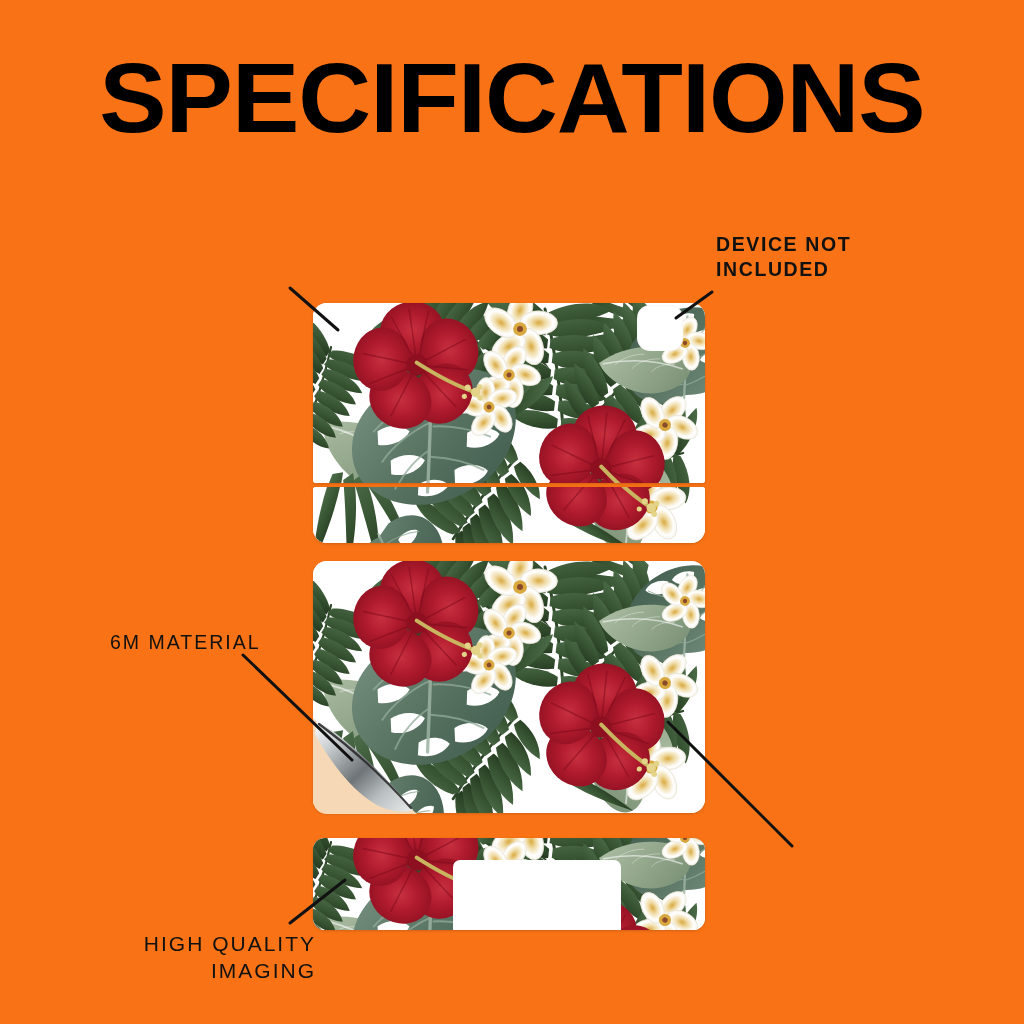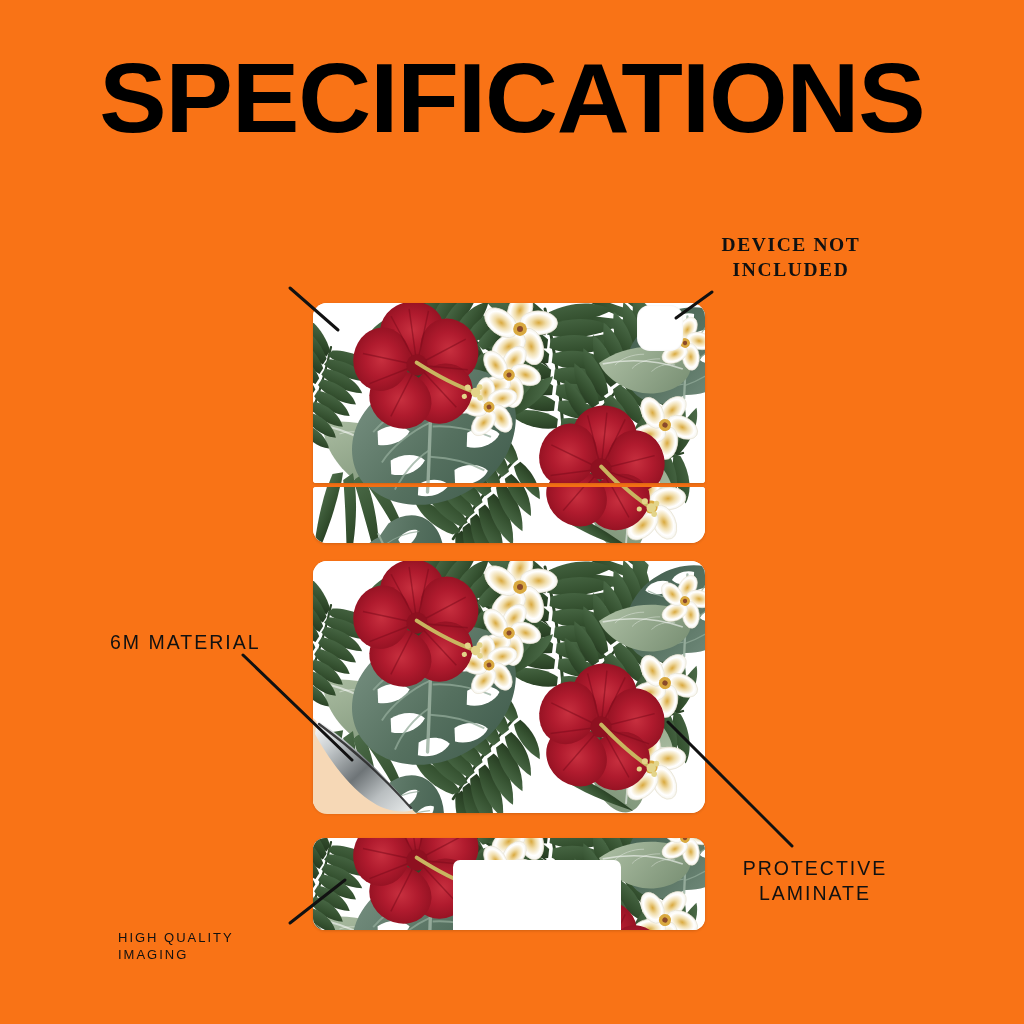--- a/index.html
+++ b/index.html
@@ -53,40 +53,38 @@
   #label-uv-protection {
     left: 150px; top: 261px;
     font-size: 19.5px;
     text-align: left;
   }
   #label-device-not-included {
     left: 716px; top: 232px;
     width: 150px;
     font-size: 19.5px;
     font-weight: 700;
-    text-align: center;
     letter-spacing: 1.6px;
-    font-family: Liberation Serif, serif;
   }
   #label-3m-material {
     left: 110px; top: 630px;
     font-size: 19.5px;
     text-align: left;
   }
   #label-protective-laminate {
     left: 735px; top: 856px;
     width: 160px;
     font-size: 19.5px;
     text-align: center;
   }
   #label-high-quality-imaging {
     left: 118px; top: 930px;
     width: 198px;
-    font-size: 13px;
-    text-align: left;
+    font-size: 21px;
+    text-align: right;
   }
 
   
   #leaders {
     position: absolute;
     left: 0; top: 0;
     width: 1024px;
     height: 1024px;
     pointer-events: none;
   }
@@ -387,19 +385,17 @@
       <line x1="290" y1="923" x2="345" y2="880"></line>
     </g>
   </svg>
 
 
   <div class="callout" id="label-device-not-included">DEVICE NOT
 INCLUDED</div>
 
   <div class="callout" id="label-3m-material">6M MATERIAL</div>
 
-  <div class="callout" id="label-protective-laminate">PROTECTIVE
-LAMINATE</div>
 
   <div class="callout" id="label-high-quality-imaging">HIGH QUALITY
 IMAGING</div>
 
 </div>
 
 </body></html>

